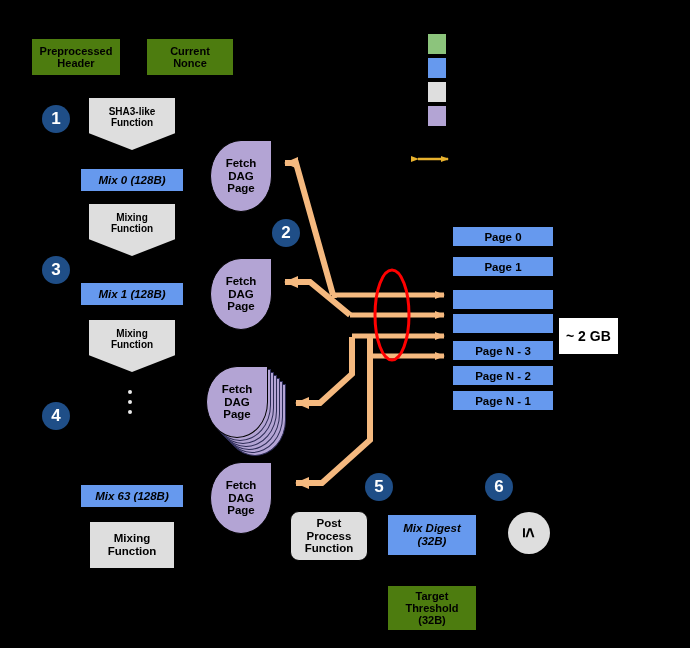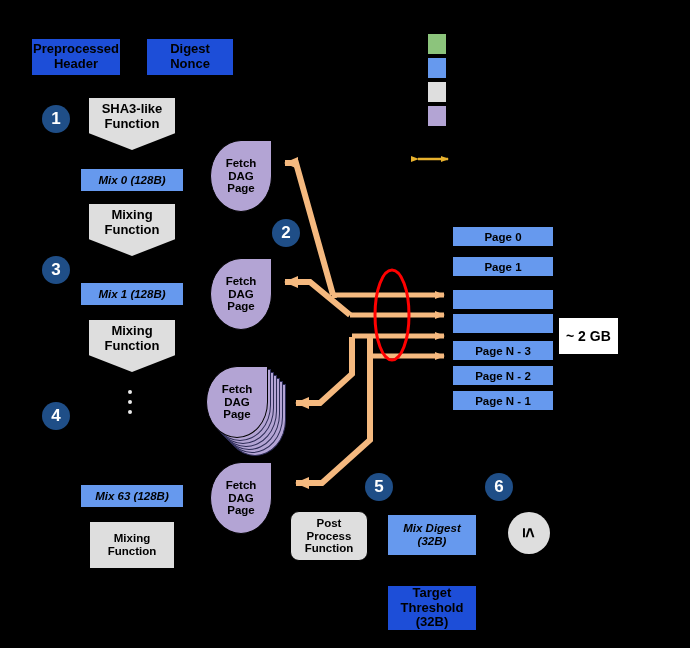--- a/index.html
+++ b/index.html
@@ -23,41 +23,41 @@
     align-items: center;
     justify-content: center;
     text-align: center;
     font-weight: bold;
     line-height: 1.12;
     white-space: pre-line;
   }
 
   
   .rect-green {
-    background: #1d4ed8;
-    border: 1px solid #000;
-    font-size: 13px;
+    background: #4d7c0f;
+    border: 1px solid #000;
+    font-size: 11px;
   }
   .rect-blue {
     background: #6699ee;
     border: 1px solid #000;
     font-size: 11.5px;
     font-style: italic;
   }
   .rect-grey {
     background: #dedede;
     border: 1px solid #000;
     font-size: 11.5px;
   }
 
   
   .chevron {
     background: #dedede;
     border: none;
-    font-size: 13px;
+    font-size: 10px;
     -webkit-clip-path: polygon(0 0, 100% 0, 100% 68%, 50% 100%, 0 68%);
     clip-path: polygon(0 0, 100% 0, 100% 68%, 50% 100%, 0 68%);
     padding-bottom: 14px;
     filter: drop-shadow(0 0 0.6px #555);
   }
 
   
   .rounded {
     background: #dedede;
     border: 1px solid #000;
@@ -210,21 +210,21 @@
     </g>
 
     <g>
       <path d="M452,306 C478,302 504,314 554,308 L554,318 C504,322 478,310 452,316 Z" fill="#000000"></path>
     </g>
   </svg>
 
   <div class="node rect-green" style="left:31px; top:38px; width:90px; height:38px;">Preprocessed
 Header</div>
 
-  <div class="node rect-green" style="left:146px; top:38px; width:88px; height:38px;">Digest
+  <div class="node rect-green" style="left:146px; top:38px; width:88px; height:38px;">Current
 Nonce</div>
 
   <div class="node chevron" style="left:89px; top:98px; width:86px; height:52px;">SHA3-like
 Function</div>
 
   <div class="node rect-blue" style="left:80px; top:168px; width:104px; height:24px;">Mix 0 (128B)</div>
 
   <div class="node chevron" style="left:89px; top:204px; width:86px; height:52px;">Mixing
 Function</div>
 

